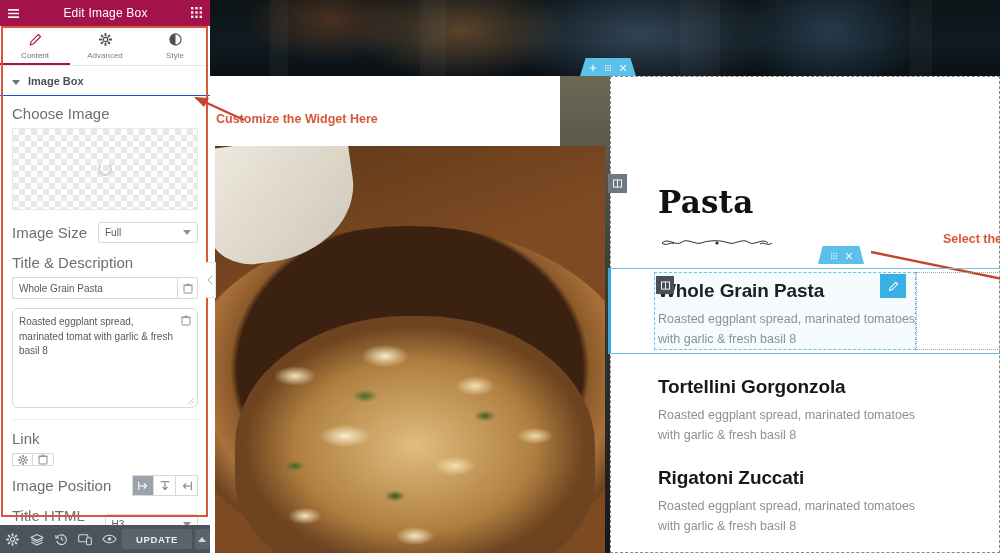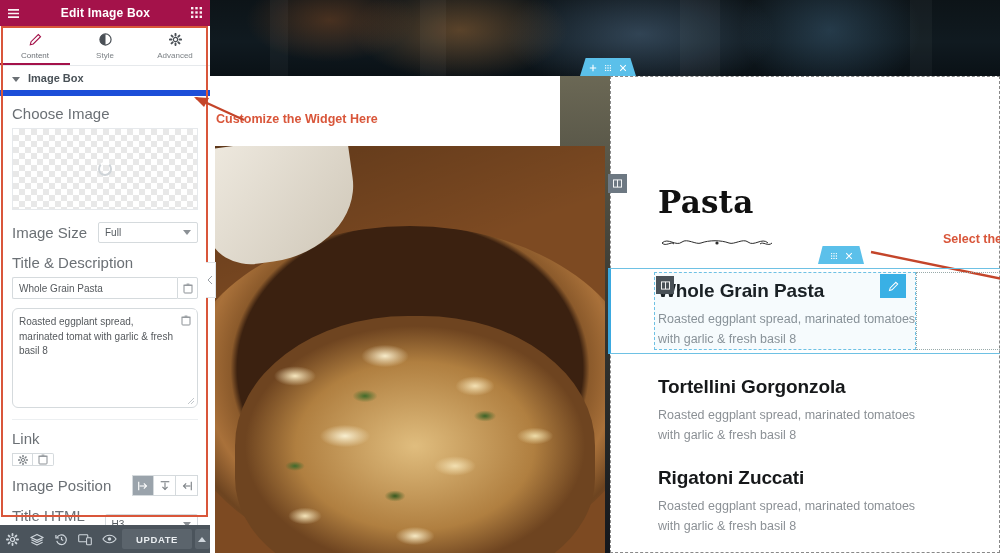--- a/index.html
+++ b/index.html
@@ -153,35 +153,35 @@
   
   #panel {
     position:absolute; left:0; top:0; width:210px; height:553px;
     background:#fff; display:flex; flex-direction:column;
   }
   .panel-head {
     height:26px; background:#a4124a;
     display:flex; align-items:center; justify-content:space-between;
     padding:0 7px; color:#fff; flex:0 0 auto;
   }
-  .panel-title { font-size:12px; font-weight:700; letter-spacing:.2px; }
+  .panel-title { font-size:12px; font-weight:400; letter-spacing:.2px; }
   .panel-head .ic { opacity:.95; display:flex; }
 
   .tabs { display:flex; height:40px; border-bottom:1px solid #e6e9ec; flex:0 0 auto; background:#fff; }
   .tab {
     flex:1; display:flex; flex-direction:column; align-items:center; justify-content:center;
     gap:3px; font-size:8.5px; color:#6b7075; border-bottom:2px solid transparent; padding-top:3px;
   }
   .tab.active { color:#a4124a; border-bottom-color:#a4124a; }
   .tab .tl { font-size:8px; color:#7b8085; }
   .tab.active .tl { color:#6b7075; }
 
   .accordion {
     height:30px; display:flex; align-items:center; gap:8px; padding:0 12px;
-    border-bottom:6px solid #1d4ed8; flex:0 0 auto; background:#fff;
+    border-bottom:1px solid #1d4ed8; flex:0 0 auto; background:#fff;
   }
   .accordion .atitle { font-size:11px; font-weight:700; color:#495157; }
 
   .pbody { flex:1 1 auto; overflow:hidden; padding:9px 12px 0; background:#fff; }
   .field-label { font-size:15px; color:#6b7075; margin-bottom:6px; }
   .row { display:flex; align-items:center; justify-content:space-between; margin-bottom:11px; }
   .row .field-label { margin-bottom:0; }
 
   .imgdrop {
     height:82px; border:1px solid #e6e9ec; margin-bottom:12px; position:relative;
@@ -464,36 +464,36 @@
         <span>
           <svg width="13" height="13" viewBox="0 0 14 14">
             <path d="M10 1.6l2.4 2.4L4.6 11.8 1.4 12.6 2.2 9.4z" fill="none" stroke="#a4124a" stroke-width="1.2"></path>
           </svg>
         </span>
         <span class="tl">Content</span>
       </div>
       <div class="tab">
         <span>
           <svg width="13" height="13" viewBox="0 0 14 14">
-            <circle cx="7" cy="7" r="6" fill="none" stroke="#4a5056" stroke-width="1.3"></circle>
-            <path d="M7 1a6 6 0 0 0 0 12z" fill="#4a5056"></path>
-          </svg>
-        </span>
-        <span class="tl">Style</span>
-      </div>
-      <div class="tab">
-        <span>
-          <svg width="13" height="13" viewBox="0 0 14 14">
             <circle cx="7" cy="7" r="2.3" fill="none" stroke="#4a5056" stroke-width="1.3"></circle>
             <g stroke="#4a5056" stroke-width="2.1" stroke-linecap="round">
               <path d="M7 1v1.6M7 11.4V13M1 7h1.6M11.4 7H13M2.8 2.8l1.1 1.1M10.1 10.1l1.1 1.1M11.2 2.8l-1.1 1.1M3.9 10.1l-1.1 1.1"></path>
             </g>
           </svg>
         </span>
         <span class="tl">Advanced</span>
+      </div>
+      <div class="tab">
+        <span>
+          <svg width="13" height="13" viewBox="0 0 14 14">
+            <circle cx="7" cy="7" r="6" fill="none" stroke="#4a5056" stroke-width="1.3"></circle>
+            <path d="M7 1a6 6 0 0 0 0 12z" fill="#4a5056"></path>
+          </svg>
+        </span>
+        <span class="tl">Style</span>
       </div>
     </div>
 
     <div class="accordion">
       <span>
         <svg width="8" height="6" viewBox="0 0 8 6">
             <path d="M0 0l4 5 4-5z" fill="#6b7075"></path>
           </svg>
       </span>
       <span class="atitle">Image Box</span>

